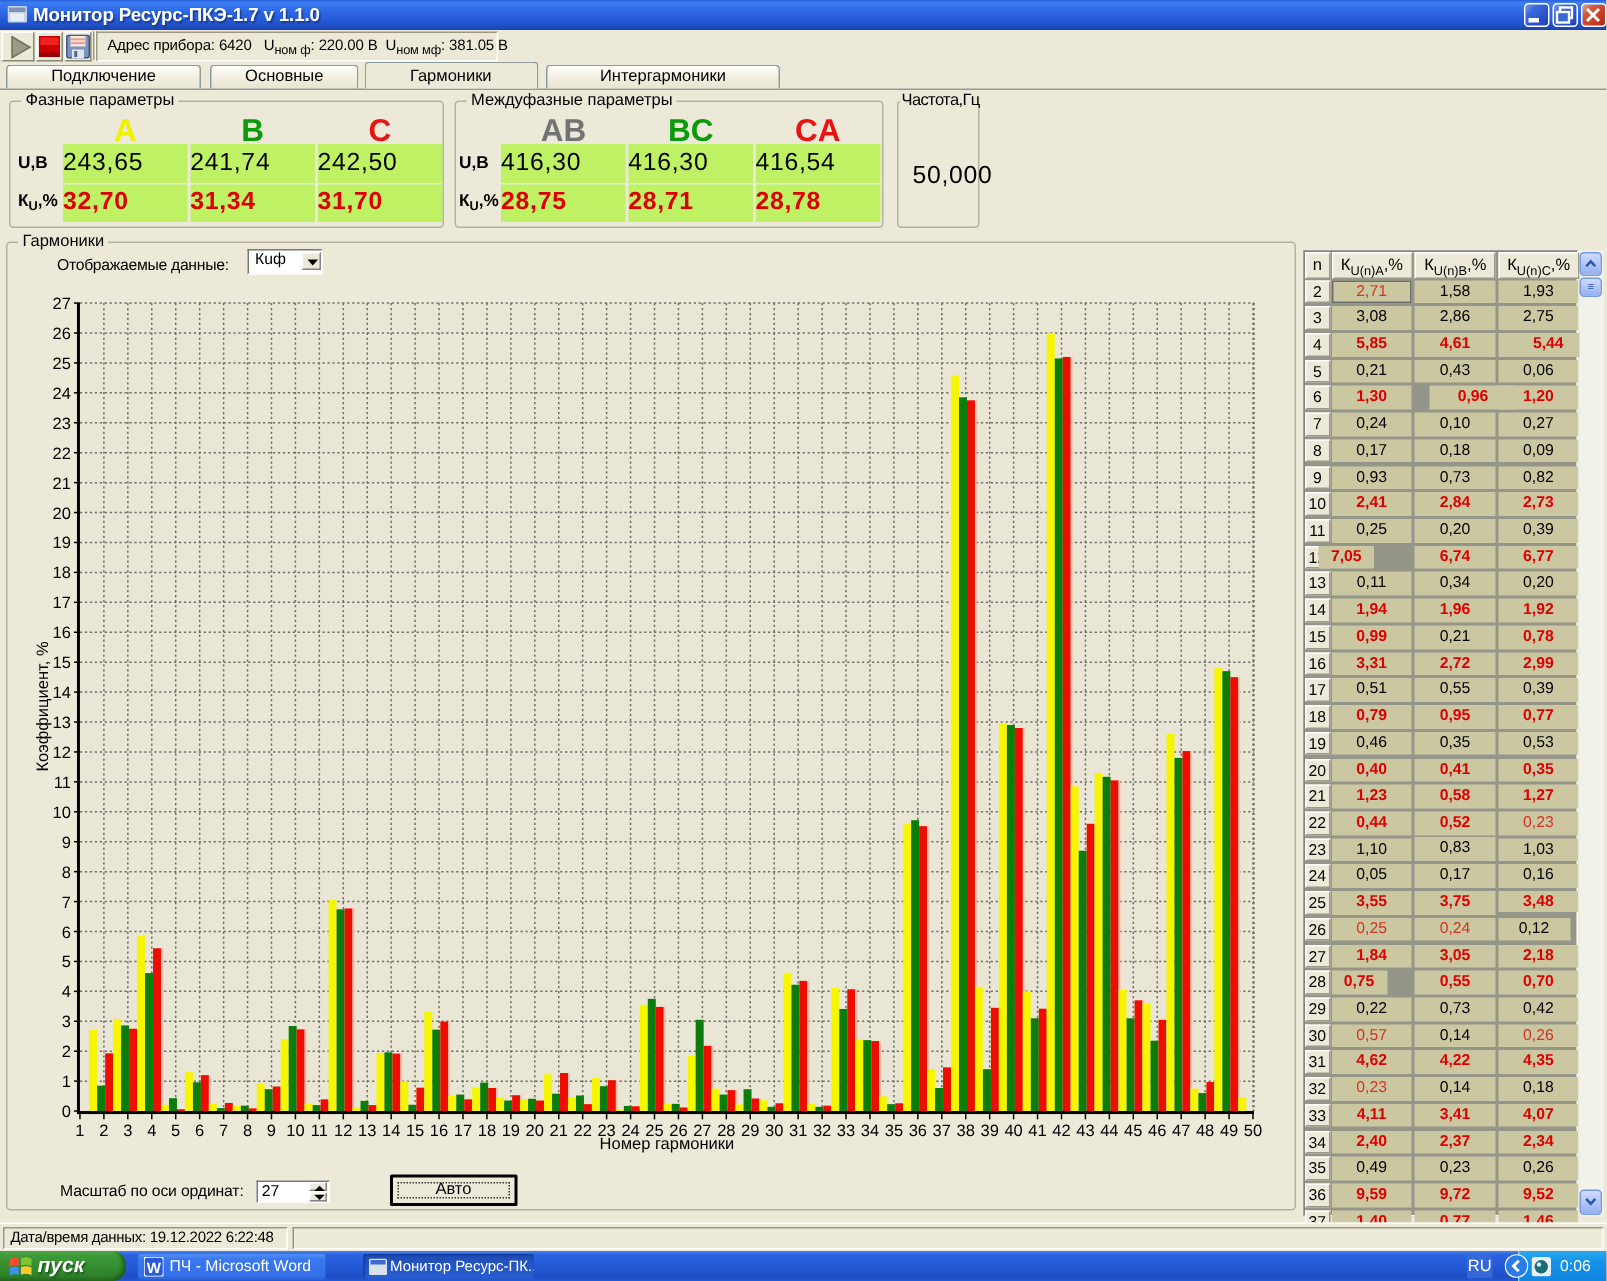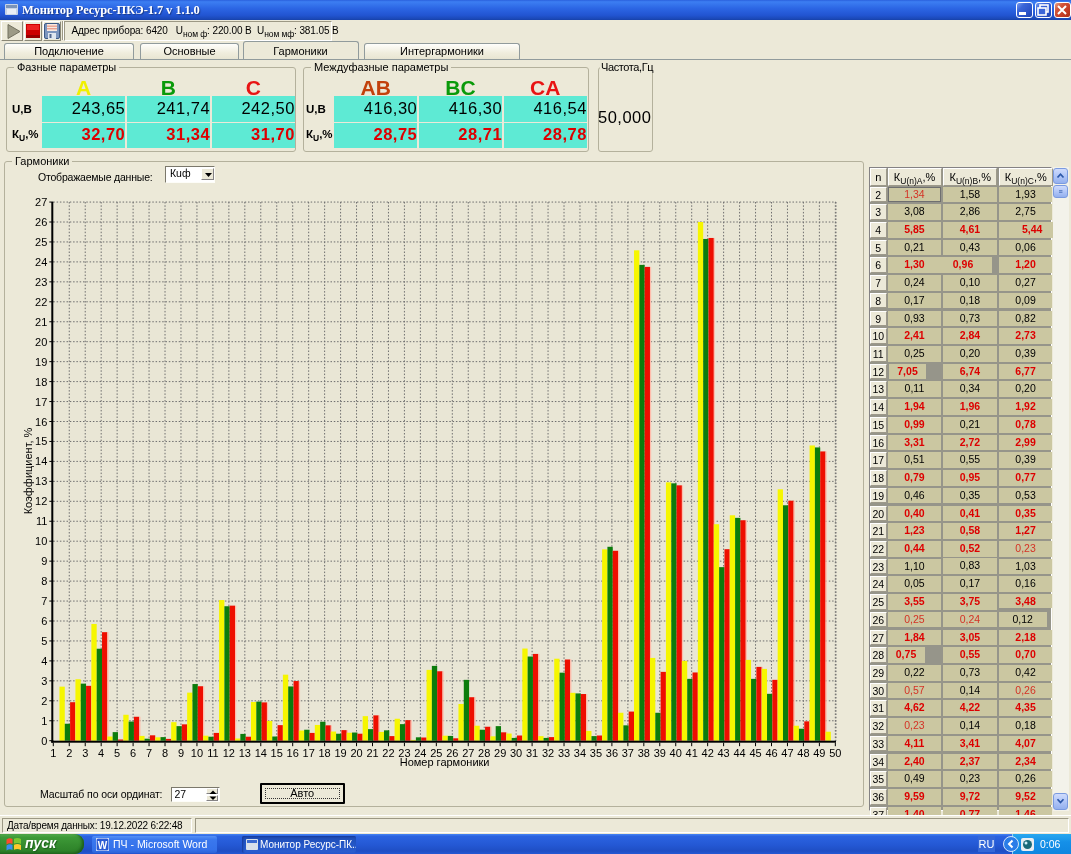--- a/index.html
+++ b/index.html
@@ -1,20 +1,20 @@
 <!DOCTYPE html>
 <html><head><meta charset="utf-8"><title>Монитор Ресурс-ПКЭ-1.7</title>
 <style>
 *{margin:0;padding:0;box-sizing:border-box}
 html,body{width:1071px;height:854px;overflow:hidden;background:#ece9d8;
  font-family:"Liberation Sans",sans-serif;font-size:11px;color:#000;position:relative}
 .abs{position:absolute}
 
 #title{position:absolute;left:0;top:0;width:1071px;height:20px;
- background:linear-gradient(180deg,#2a60dd 0%,#3c7ef2 9%,#2c66e4 42%,#2255d2 76%,#1a47b4 96%,#1640a6 100%);font-family:Liberation Serif, serif;}
+ background:linear-gradient(180deg,#2a60dd 0%,#3c7ef2 9%,#2c66e4 42%,#2255d2 76%,#1a47b4 96%,#1640a6 100%);}
 #title .cap{position:absolute;left:22px;top:2.5px;color:#fff;font-weight:bold;font-size:12.5px;letter-spacing:-0.1px;
  text-shadow:1px 1px 1px #1a3a8a;white-space:nowrap}
 .tbn{position:absolute;top:1.5px;width:16.5px;height:16.5px;border-radius:3px;
  border:1px solid #fff;color:#fff;text-align:center}
 #bmin,#bmax{background:linear-gradient(135deg,#7a9cf0 0%,#3b66d8 30%,#2a52c8 70%,#1e42ae 100%)}
 #bcls{background:linear-gradient(135deg,#e8a38a 0%,#d2563a 30%,#c43a23 70%,#aa2f17 100%)}
 
 #toolbar{position:absolute;left:0;top:20px;width:1071px;height:21.5px;background:#ece9d8}
 .tbtn{position:absolute;top:0.5px;height:20.5px;background:#ece9d8;
  border:1px solid;border-color:#fff #8a8775 #8a8775 #fff}
@@ -26,21 +26,21 @@
 sub{font-size:8.5px}
 
 .tab{position:absolute;top:43px;height:16px;background:linear-gradient(180deg,#fefefb 0%,#f0eddd 60%,#e8e5d2 100%);
  border:1px solid #919b9c;border-bottom:none;border-radius:3px 3px 0 0;text-align:center;line-height:15px}
 #tab3{top:41px;height:18px;background:#ece9d8;z-index:3;line-height:19px}
 #tabline{position:absolute;left:0;top:58.5px;width:1071px;height:1px;background:#919b9c}
 
 .grp{position:absolute;border:1px solid #b4b19c;border-radius:3px}
 .grp>.lbl{position:absolute;top:-7px;left:7px;background:#ece9d8;padding:0 3px;white-space:nowrap}
 
-.pcell{position:absolute;background:#5eead4;text-align:right}
+.pcell{position:absolute;background:#bef264;text-align:left}
 .bigv{font-size:16.5px;letter-spacing:0.5px}
 .redv{font-size:16.5px;font-weight:bold;color:#dd0000;letter-spacing:0.5px}
 .phead{position:absolute;font-size:21px;font-weight:bold;text-align:center;line-height:17px}
 .rowlab{position:absolute;font-weight:bold;font-size:11.5px}
 
 .grid{position:absolute;left:869px;top:167px;width:183px;height:643.5px;
  background:#96958a;border:1px solid;border-color:#848284 #fff #fff #848284}
 .gh{position:absolute;background:#ece9d8;border:1px solid;border-color:#fff #9d998a #9d998a #fff;
  text-align:center;line-height:16px}
 .gf{position:absolute;background:#ece9d8;border:1px solid;border-color:#fff #9d998a #9d998a #fff;
@@ -136,35 +136,35 @@
 <div class="pcell redv" style="left:42.0px;top:123px;width:83.3px;height:24.5px;line-height:23px">32,70</div>
 <div class="pcell bigv" style="left:126.8px;top:96px;width:83.3px;height:25.5px;line-height:25px">241,74</div>
 <div class="pcell redv" style="left:126.8px;top:123px;width:83.3px;height:24.5px;line-height:23px">31,34</div>
 <div class="pcell bigv" style="left:211.6px;top:96px;width:83.3px;height:25.5px;line-height:25px">242,50</div>
 <div class="pcell redv" style="left:211.6px;top:123px;width:83.3px;height:24.5px;line-height:23px">31,70</div>
 <div class="rowlab" style="left:12px;top:103px">U,В</div>
 <div class="rowlab" style="left:12px;top:128px">К<sub>U</sub>,%</div>
 <div class="grp" style="left:303px;top:67px;width:286px;height:85px">
     <span class="lbl">Междуфазные параметры</span>
   </div>
-<div class="phead" style="left:334.0px;top:79px;width:83.3px;color:#c2410c">AB</div>
+<div class="phead" style="left:334.0px;top:79px;width:83.3px;color:#737373">AB</div>
 <div class="phead" style="left:418.8px;top:79px;width:83.3px;color:#0a9a0a">BC</div>
 <div class="phead" style="left:503.6px;top:79px;width:83.3px;color:#e81414">CA</div>
 <div class="pcell bigv" style="left:334.0px;top:96px;width:83.3px;height:25.5px;line-height:25px">416,30</div>
 <div class="pcell redv" style="left:334.0px;top:123px;width:83.3px;height:24.5px;line-height:23px">28,75</div>
 <div class="pcell bigv" style="left:418.8px;top:96px;width:83.3px;height:25.5px;line-height:25px">416,30</div>
 <div class="pcell redv" style="left:418.8px;top:123px;width:83.3px;height:24.5px;line-height:23px">28,71</div>
 <div class="pcell bigv" style="left:503.6px;top:96px;width:83.3px;height:25.5px;line-height:25px">416,54</div>
 <div class="pcell redv" style="left:503.6px;top:123px;width:83.3px;height:24.5px;line-height:23px">28,78</div>
 <div class="rowlab" style="left:306px;top:103px">U,В</div>
 <div class="rowlab" style="left:306px;top:128px">К<sub>U</sub>,%</div>
 <div class="grp" style="left:598px;top:67px;width:55px;height:85px">
     <span class="lbl" style="left:1px;padding:0 1px;letter-spacing:-0.4px">Частота,Гц</span>
   </div>
-<div class="abs bigv" style="left:598px;top:108px;width:74px;text-align:left">50,000</div>
+<div class="abs bigv" style="left:598px;top:108px;width:74px;text-align:center">50,000</div>
 <div class="grp" style="left:4px;top:161px;width:859.5px;height:645.5px">
     <span class="lbl">Гармоники</span>
   </div>
 <div class="abs" style="left:38px;top:170.5px;font-size:10.5px;letter-spacing:-0.2px">Отображаемые данные:</div>
 <div class="abs" style="left:165px;top:166px;width:50px;height:16.5px;background:#fff;border:1.5px solid;border-color:#7b786b #fdfdf8 #fdfdf8 #7b786b;line-height:13px;padding-left:4px;font-size:10.5px">Кuф<span style="position:absolute;right:0.5px;top:0.5px;width:13px;height:12.5px;background:#ece9d8;border:1px solid;border-color:#fff #848284 #848284 #fff">
       <svg width="11" height="10" style="display:block;margin:3px 0 0 2px">
         <path d="M1 1 L8 1 L4.5 5 Z" fill="#000"></path>
       </svg>
     </span></div>
 <svg width="858" height="588" style="position:absolute;left:8px;top:190px">
@@ -600,38 +600,38 @@
         <path d="M0.5 0.5 L7.5 0.5 L4 4 Z" fill="#000"></path>
       </svg>
     </span></div>
 <div id="abtn"><span class="foc"></span>Авто</div>
 <div class="grid">
 <div class="gh" style="left:0;top:0;width:16.5px;height:17.5px"><span>n</span></div>
 <div class="gh" style="left:17.5px;top:0;width:54.2px;height:17.5px"><span>К<sub>U(n)A</sub>,%</span></div>
 <div class="gh" style="left:73.1px;top:0;width:54.2px;height:17.5px"><span>К<sub>U(n)B</sub>,%</span></div>
 <div class="gh" style="left:128.7px;top:0;width:54.2px;height:17.5px"><span>К<sub>U(n)C</sub>,%</span></div>
 <div class="gf" style="left:0;top:18.5px;width:16.5px;height:15.7px">2</div>
-<div class="gc cp csel" style="left:17.5px;top:18.5px;width:53.8px;height:15.7px">1,34</div>
+<div class="gc cp csel" style="left:17.5px;top:18.5px;width:53.8px;height:15.7px">2,71</div>
 <div class="gc ck" style="left:73.1px;top:18.5px;width:53.8px;height:15.7px">1,58</div>
 <div class="gc ck" style="left:128.7px;top:18.5px;width:53.8px;height:15.7px">1,93</div>
 <div class="gf" style="left:0;top:36.2px;width:16.5px;height:15.7px">3</div>
 <div class="gc ck" style="left:17.5px;top:36.2px;width:53.8px;height:15.7px">3,08</div>
 <div class="gc ck" style="left:73.1px;top:36.2px;width:53.8px;height:15.7px">2,86</div>
 <div class="gc ck" style="left:128.7px;top:36.2px;width:53.8px;height:15.7px">2,75</div>
 <div class="gf" style="left:0;top:53.9px;width:16.5px;height:15.7px">4</div>
 <div class="gc cr" style="left:17.5px;top:53.9px;width:53.8px;height:15.7px">5,85</div>
 <div class="gc cr" style="left:73.1px;top:53.9px;width:53.8px;height:15.7px">4,61</div>
 <div class="gc cr" style="left:128.7px;top:53.9px;width:67px;height:15.7px">5,44</div>
 <div class="gf" style="left:0;top:71.7px;width:16.5px;height:15.7px">5</div>
 <div class="gc ck" style="left:17.5px;top:71.7px;width:53.8px;height:15.7px">0,21</div>
 <div class="gc ck" style="left:73.1px;top:71.7px;width:53.8px;height:15.7px">0,43</div>
 <div class="gc ck" style="left:128.7px;top:71.7px;width:53.8px;height:15.7px">0,06</div>
 <div class="gf" style="left:0;top:89.4px;width:16.5px;height:15.7px">6</div>
 <div class="gc cr" style="left:17.5px;top:89.4px;width:53.8px;height:15.7px">1,30</div>
-<div class="gc cr" style="left:64px;top:89.4px;width:58px;height:15.7px">0,96</div>
+<div class="gc cr" style="left:83px;top:89.4px;width:58px;height:15.7px">0,96</div>
 <div class="gc cr" style="left:128.7px;top:89.4px;width:53.8px;height:15.7px">1,20</div>
 <div class="gf" style="left:0;top:107.1px;width:16.5px;height:15.7px">7</div>
 <div class="gc ck" style="left:17.5px;top:107.1px;width:53.8px;height:15.7px">0,24</div>
 <div class="gc ck" style="left:73.1px;top:107.1px;width:53.8px;height:15.7px">0,10</div>
 <div class="gc ck" style="left:128.7px;top:107.1px;width:53.8px;height:15.7px">0,27</div>
 <div class="gf" style="left:0;top:124.8px;width:16.5px;height:15.7px">8</div>
 <div class="gc ck" style="left:17.5px;top:124.8px;width:53.8px;height:15.7px">0,17</div>
 <div class="gc ck" style="left:73.1px;top:124.8px;width:53.8px;height:15.7px">0,18</div>
 <div class="gc ck" style="left:128.7px;top:124.8px;width:53.8px;height:15.7px">0,09</div>
 <div class="gf" style="left:0;top:142.5px;width:16.5px;height:15.7px">9</div>
@@ -640,21 +640,21 @@
 <div class="gc ck" style="left:128.7px;top:142.5px;width:53.8px;height:15.7px">0,82</div>
 <div class="gf" style="left:0;top:160.3px;width:16.5px;height:15.7px">10</div>
 <div class="gc cr" style="left:17.5px;top:160.3px;width:53.8px;height:15.7px">2,41</div>
 <div class="gc cr" style="left:73.1px;top:160.3px;width:53.8px;height:15.7px">2,84</div>
 <div class="gc cr" style="left:128.7px;top:160.3px;width:53.8px;height:15.7px">2,73</div>
 <div class="gf" style="left:0;top:178.0px;width:16.5px;height:15.7px">11</div>
 <div class="gc ck" style="left:17.5px;top:178.0px;width:53.8px;height:15.7px">0,25</div>
 <div class="gc ck" style="left:73.1px;top:178.0px;width:53.8px;height:15.7px">0,20</div>
 <div class="gc ck" style="left:128.7px;top:178.0px;width:53.8px;height:15.7px">0,39</div>
 <div class="gf" style="left:0;top:195.7px;width:16.5px;height:15.7px">12</div>
-<div class="gc cr" style="left:19px;top:195.7px;width:37px;height:15.7px">7,05</div>
+<div class="gc cr" style="left:9px;top:195.7px;width:37px;height:15.7px">7,05</div>
 <div class="gc cr" style="left:73.1px;top:195.7px;width:53.8px;height:15.7px">6,74</div>
 <div class="gc cr" style="left:128.7px;top:195.7px;width:53.8px;height:15.7px">6,77</div>
 <div class="gf" style="left:0;top:213.4px;width:16.5px;height:15.7px">13</div>
 <div class="gc ck" style="left:17.5px;top:213.4px;width:53.8px;height:15.7px">0,11</div>
 <div class="gc ck" style="left:73.1px;top:213.4px;width:53.8px;height:15.7px">0,34</div>
 <div class="gc ck" style="left:128.7px;top:213.4px;width:53.8px;height:15.7px">0,20</div>
 <div class="gf" style="left:0;top:231.1px;width:16.5px;height:15.7px">14</div>
 <div class="gc cr" style="left:17.5px;top:231.1px;width:53.8px;height:15.7px">1,94</div>
 <div class="gc cr" style="left:73.1px;top:231.1px;width:53.8px;height:15.7px">1,96</div>
 <div class="gc cr" style="left:128.7px;top:231.1px;width:53.8px;height:15.7px">1,92</div>

